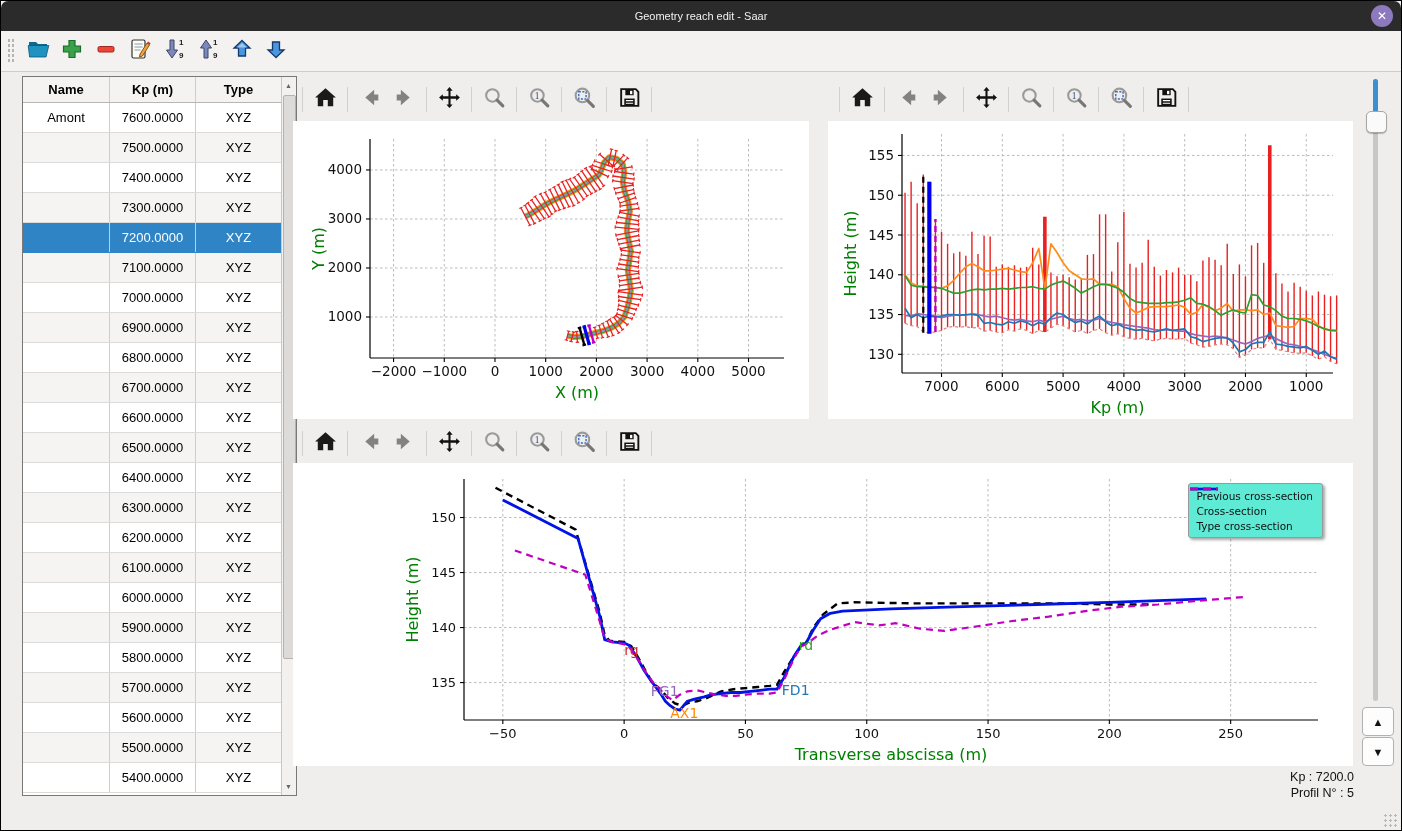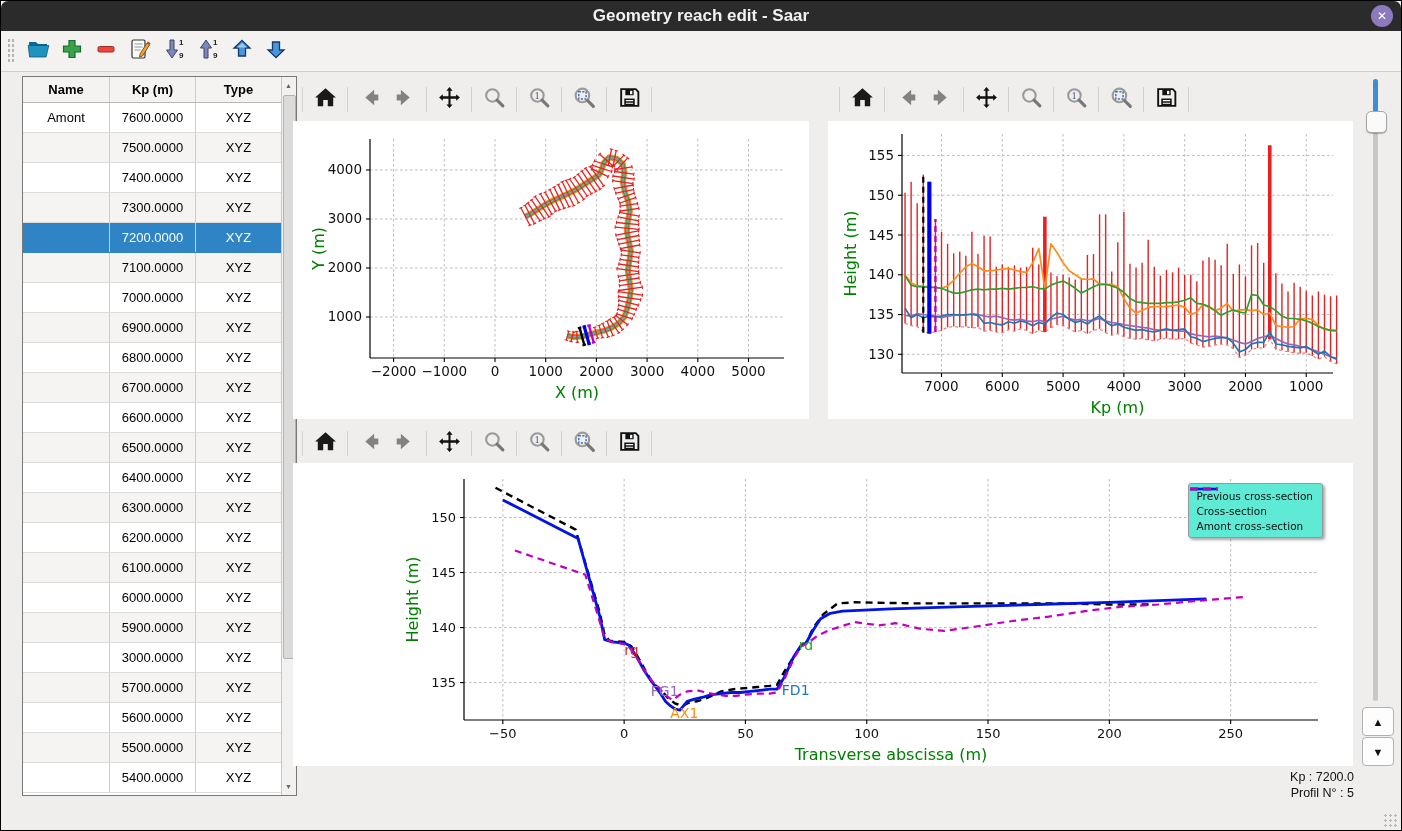--- a/index.html
+++ b/index.html
@@ -1,21 +1,21 @@
 <!DOCTYPE html>
 <html><head>
 <meta charset="utf-8">
 <style>
   html,body{margin:0;padding:0;background:#555;}
   #window{position:relative;width:1400px;height:829px;background:#efeeec;border:1px solid #000;
           font-family:"Liberation Sans","DejaVu Sans",sans-serif;overflow:hidden;}
   
   #titlebar{position:absolute;left:0;top:0;width:100%;height:30px;background:#2b2b2b;
             border-radius:7px 7px 0 0;display:flex;align-items:center;justify-content:center;}
-  #titlebar .title{color:#f1f1f1;font-size:17px;font-weight:bold;}
+  #titlebar .title{color:#f1f1f1;font-size:11px;font-weight:normal;}
   #close-btn{position:absolute;right:8px;top:4px;width:22px;height:22px;border-radius:50%;
              background:#8d79bd;color:#fff;font-size:12px;display:flex;align-items:center;justify-content:center;cursor:pointer;}
   
   #main-toolbar{position:absolute;left:0;top:30px;width:100%;height:40px;background:#f3f2f0;
                 border-bottom:1px solid #cfcdca;display:flex;align-items:center;}
   #main-toolbar .grip{width:8px;height:26px;margin:0 6px 0 6px;
        background-image:radial-gradient(#b6b4b2 1px,transparent 1.2px);background-size:4px 5px;}
   .tbtn{width:30px;height:30px;margin:0 2px;display:flex;align-items:center;justify-content:center;border-radius:3px;}
   .tbtn svg{width:24px;height:24px;}
   
@@ -210,21 +210,21 @@
           <div class="tcell c1">6000.0000</div>
           <div class="tcell c2">XYZ</div>
         </div>
         <div class="trow odd">
           <div class="tcell c0"></div>
           <div class="tcell c1">5900.0000</div>
           <div class="tcell c2">XYZ</div>
         </div>
         <div class="trow">
           <div class="tcell c0"></div>
-          <div class="tcell c1">3000.0000</div>
+          <div class="tcell c1">5800.0000</div>
           <div class="tcell c2">XYZ</div>
         </div>
         <div class="trow odd">
           <div class="tcell c0"></div>
           <div class="tcell c1">5700.0000</div>
           <div class="tcell c2">XYZ</div>
         </div>
         <div class="trow">
           <div class="tcell c0"></div>
           <div class="tcell c1">5600.0000</div>
@@ -874,21 +874,21 @@
         <div class="leg-item">
           <svg>
             <line x1="1" y1="5" x2="29" y2="5" stroke="#0014e6" stroke-width="2.6"></line>
           </svg>
           <span>Cross-section</span>
         </div>
         <div class="leg-item">
           <svg>
             <line x1="1" y1="5" x2="29" y2="5" stroke="#c000c0" stroke-width="2.6" stroke-dasharray="8,5"></line>
           </svg>
-          <span>Amont cross-section</span>
+          <span>Type cross-section</span>
         </div>
       </div>
   </div>
 
   <div id="kp-slider-track">
     <div id="kp-slider-fill"></div>
   </div>
   <div id="kp-slider-handle"></div>
 
   <div class="nav-btn" style="top:706px;">▲</div>

